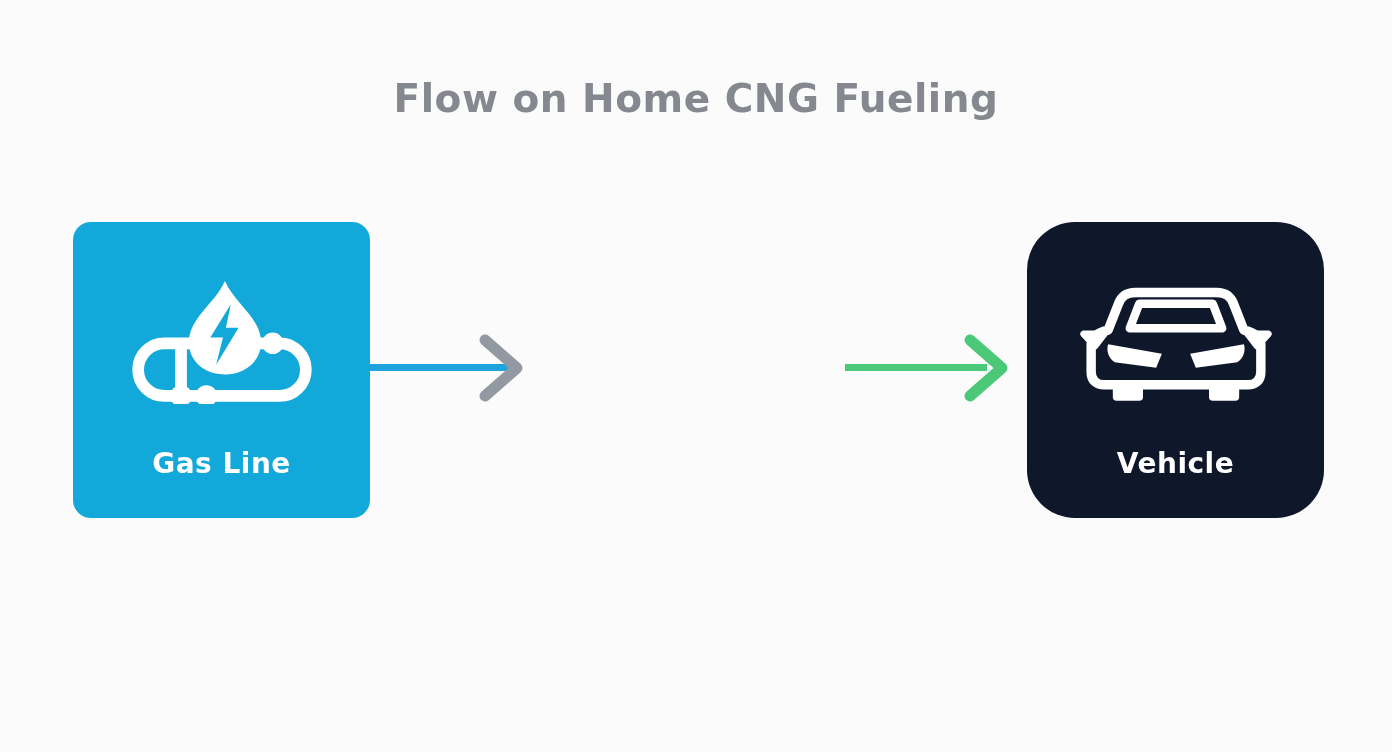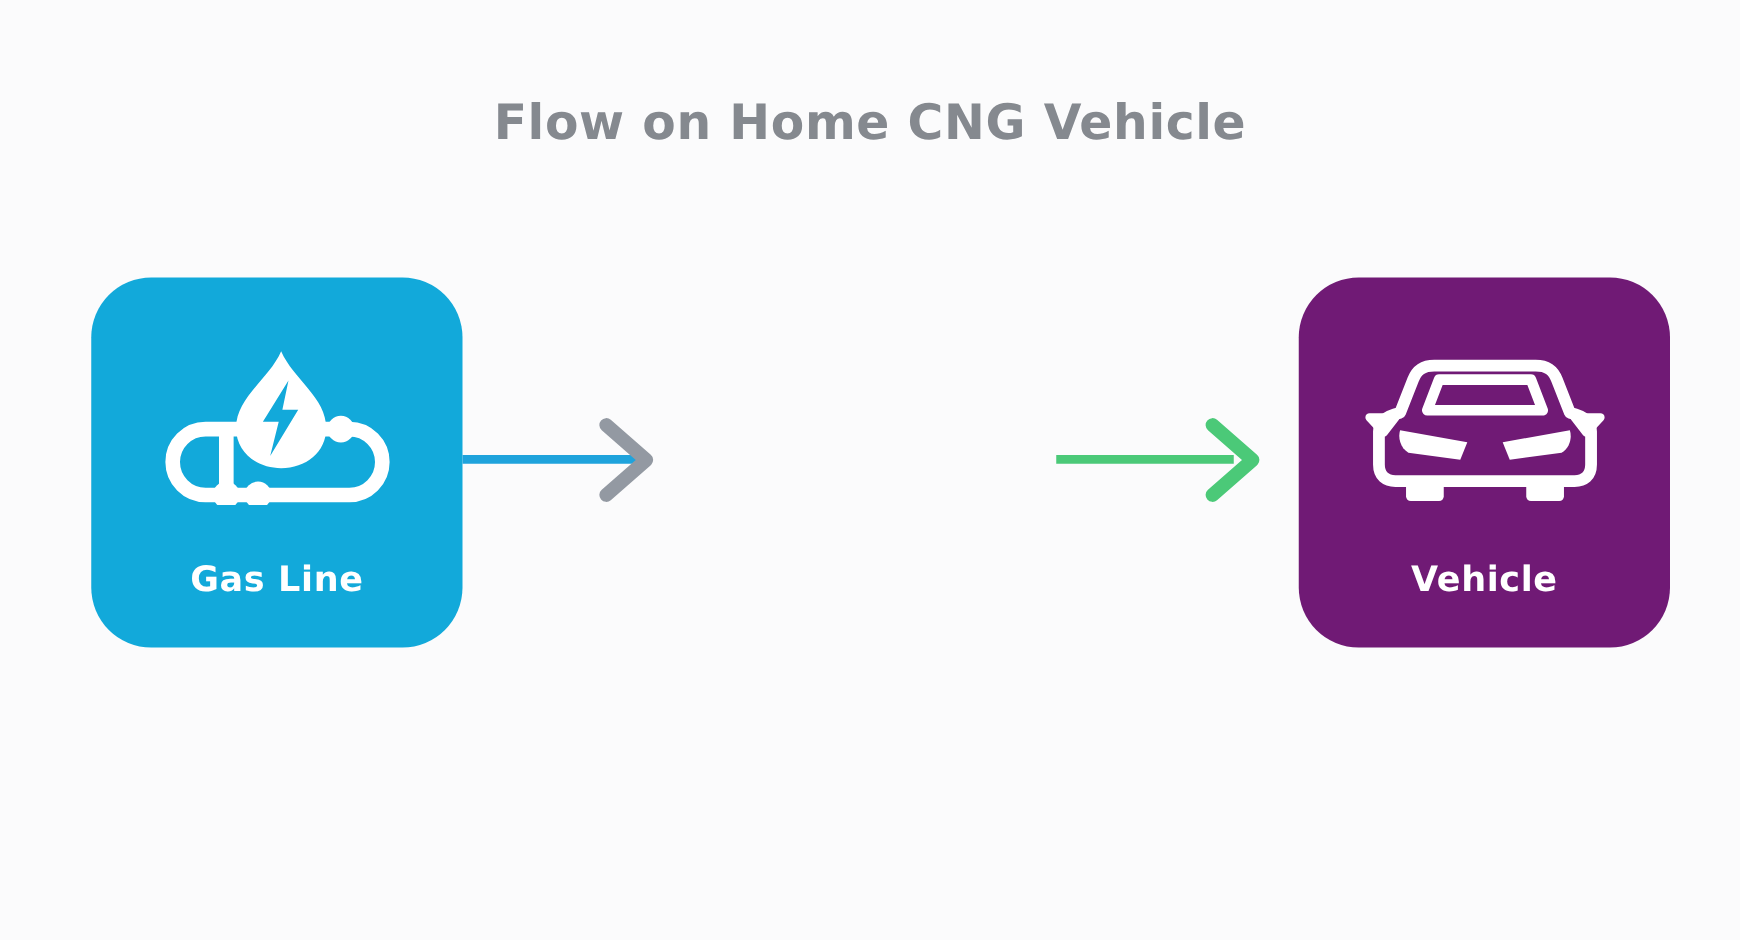--- a/index.html
+++ b/index.html
@@ -67,23 +67,23 @@
     top: 334px;
   }
   .head-1 { left: 477px; }
   .head-2 { left: 962px; }
 </style>
 </head>
 <body>
 
 <div class="canvas">
 
-  <div class="title">Flow on Home CNG Vehicle</div>
+  <div class="title">Flow on Home CNG Fueling</div>
 
-  <div class="node node-1" style="background-color: rgb(18, 169, 218);">
+  <div class="node node-1" style="background-color: rgb(18, 169, 218); border-radius: 18px;">
     <svg class="node-icon" width="195" viewBox="0 0 200 130" xmlns="http://www.w3.org/2000/svg">
       <rect x="14" y="68" width="172" height="54" rx="27" fill="none" stroke="#FFFFFF" stroke-width="12"></rect>
       <line x1="58" y1="70" x2="58" y2="120" stroke="#FFFFFF" stroke-width="12"></line>
       <circle cx="58" cy="122" r="11" fill="#FFFFFF"></circle>
       <circle cx="84" cy="122" r="11" fill="#FFFFFF"></circle>
       <circle cx="152" cy="68" r="11" fill="#FFFFFF"></circle>
       <path d="M103,4 C93,27 66,42 66,67 C66,87 83,100 103,100 C123,100 140,87 140,67 C140,42 113,27 103,4 Z" fill="#FFFFFF"></path>
       <path d="M109,28 L88,62 L101,62 L94,90 L117,52 L104,52 Z" fill="#12A9DA"></path>
     </svg>
     <div class="node-label">Gas Line</div>
@@ -93,21 +93,21 @@
   <svg class="arrowhead head-1" width="48" height="68" viewBox="0 0 48 68" xmlns="http://www.w3.org/2000/svg">
     <polyline points="8,6 40,34 8,62" fill="none" stroke="#9399A2" stroke-width="11" stroke-linecap="round" stroke-linejoin="round"></polyline>
   </svg>
 
 
   <div class="connector-line line-2" style="background-color: rgb(75, 201, 120);"></div>
   <svg class="arrowhead head-2" width="48" height="68" viewBox="0 0 48 68" xmlns="http://www.w3.org/2000/svg">
     <polyline points="8,6 40,34 8,62" fill="none" stroke="#4BC978" stroke-width="11" stroke-linecap="round" stroke-linejoin="round"></polyline>
   </svg>
 
-  <div class="node node-3" style="background-color: #701a75; margin-left: 12px;">
+  <div class="node node-3" style="background-color: #0f172a;">
     <svg class="node-icon" width="198" viewBox="0 0 210 135" xmlns="http://www.w3.org/2000/svg">
       <path d="M62,10 H148 C158,10 163,14 166,22 L177,50 C190,53 195,58 195,66 V94 C195,104 189,108 181,108 H29 C21,108 15,104 15,94 V66 C15,58 20,53 33,50 L44,22 C47,14 52,10 62,10 Z" fill="none" stroke="#FFFFFF" stroke-width="10" stroke-linejoin="round"></path>
       <path d="M66,22 H144 L154,48 H56 Z" fill="none" stroke="#FFFFFF" stroke-width="9" stroke-linejoin="round"></path>
       <path d="M33,65 L90,75 L84,90 L40,84 C33,80 31,71 33,65 Z" fill="#FFFFFF"></path>
       <path d="M177,65 L120,75 L126,90 L170,84 C177,80 179,71 177,65 Z" fill="#FFFFFF"></path>
       <path d="M7,54 L29,54 L19,67 Z" fill="none" stroke="#FFFFFF" stroke-width="7" stroke-linejoin="round"></path>
       <path d="M203,54 L181,54 L191,67 Z" fill="none" stroke="#FFFFFF" stroke-width="7" stroke-linejoin="round"></path>
       <rect x="38" y="108" width="32" height="17" rx="4" fill="#FFFFFF"></rect>
       <rect x="140" y="108" width="32" height="17" rx="4" fill="#FFFFFF"></rect>
     </svg>

